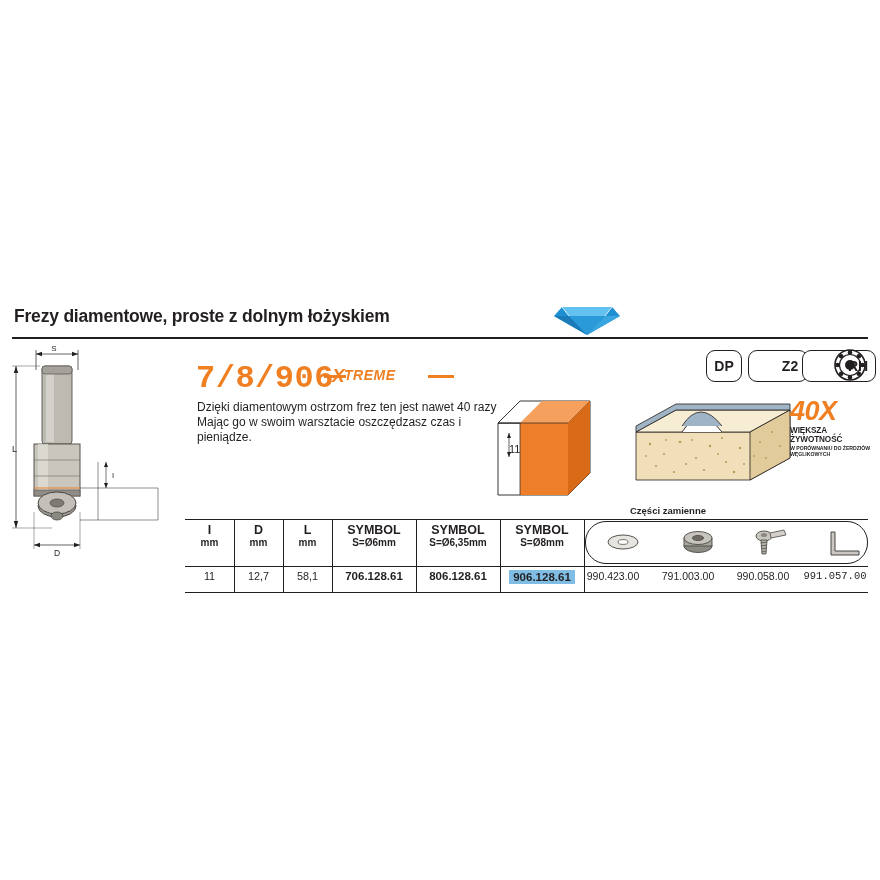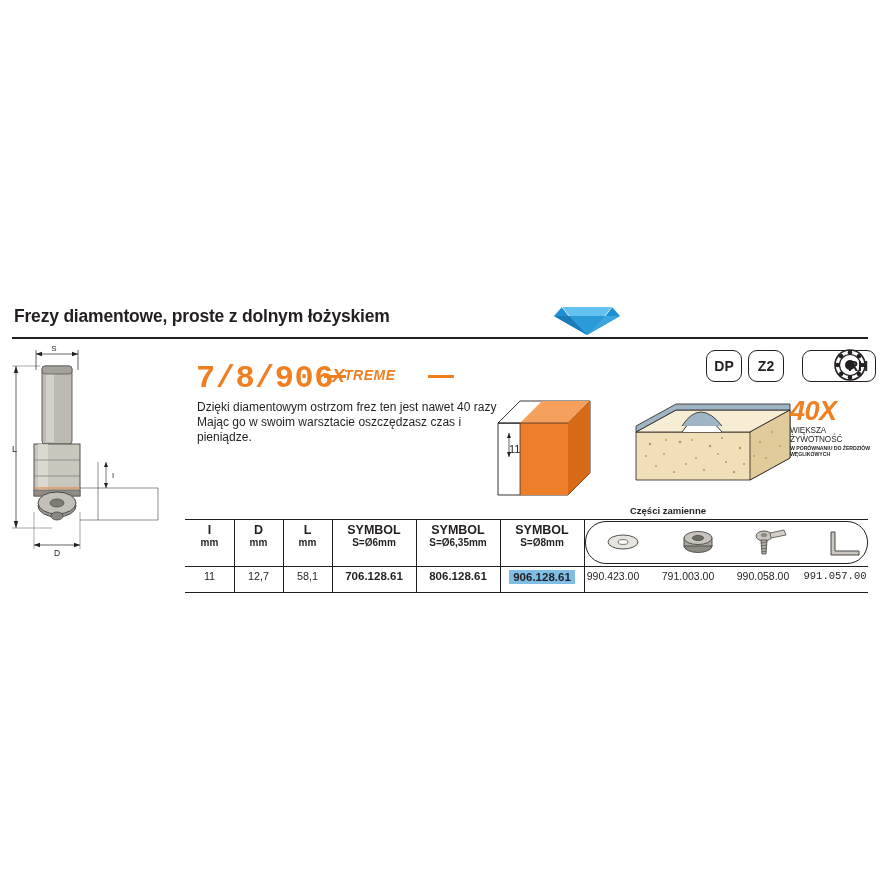--- a/index.html
+++ b/index.html
@@ -168,21 +168,21 @@
     height: 30px;
     border: 1.6px solid #231f20;
     border-radius: 9px;
     font-size: 14px;
     font-weight: bold;
     text-align: center;
     line-height: 30px;
     background: #fff;
   }
   .badge.b1 { left: 0px; }
-  .badge.b2 { left: 42px; }
+  .badge.b2 { left: 42px; padding-left: 24px; }
   .badge.b3 { left: 96px; padding-left: 38px; }
   .bearing-icon {
     position: absolute;
     left: 128px;
     top: -1px;
     width: 32px;
     height: 32px;
   }
 
   
@@ -195,21 +195,21 @@
   .x40 {
     font-size: 27px;
     font-weight: bold;
     color: #f07f21;
     letter-spacing: -0.5px;
     line-height: 27px;
     font-style: italic;
   }
   .x40-sub1 {
     font-size: 8.2px;
-    font-weight: normal;
+    font-weight: bold;
     color: #231f20;
     margin-top: 1px;
     letter-spacing: -0.1px;
   }
   .x40-sub2 {
     font-size: 5.2px;
     font-weight: bold;
     color: #231f20;
     margin-top: 1px;
     letter-spacing: -0.05px;

